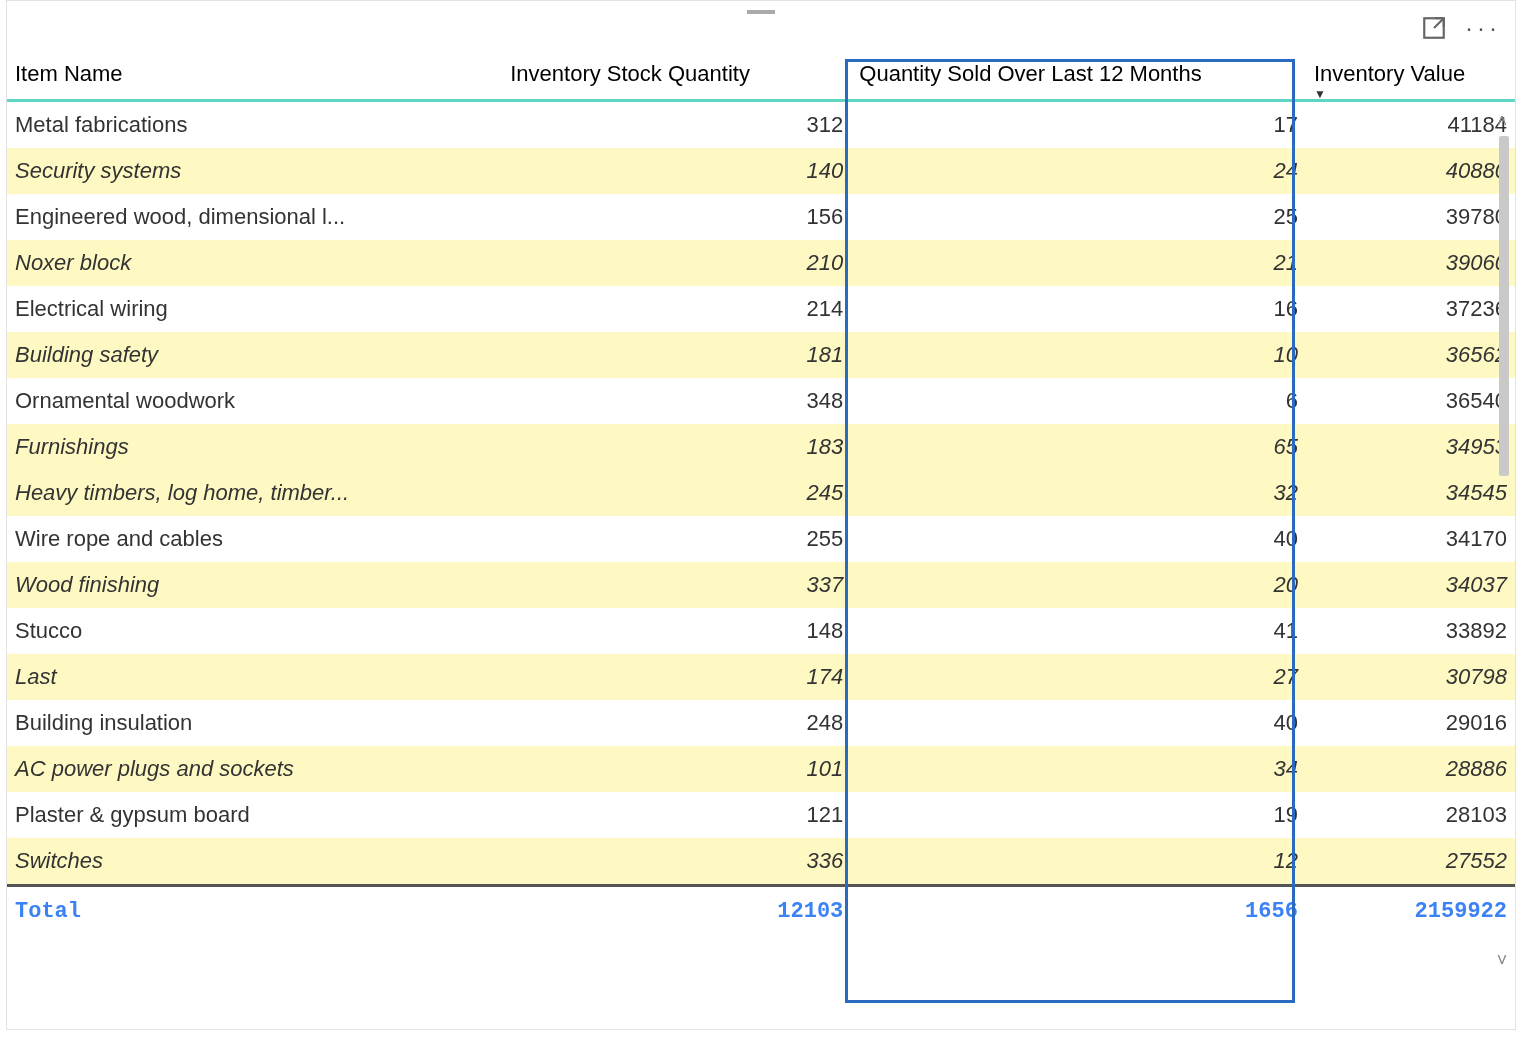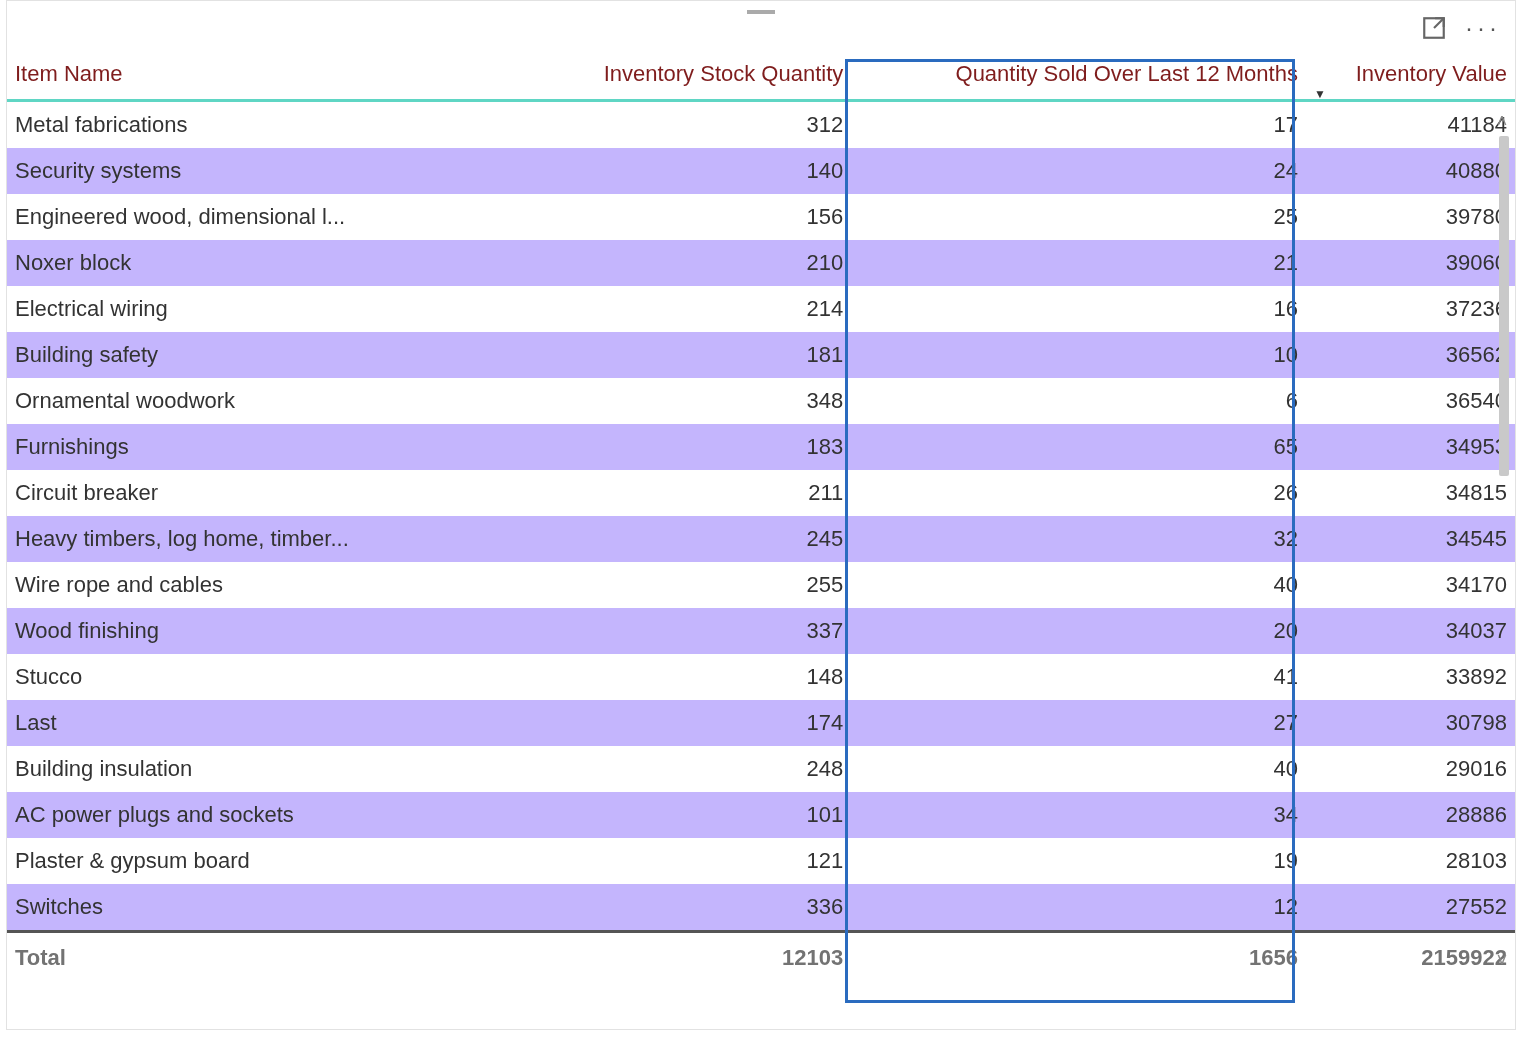--- a/index.html
+++ b/index.html
@@ -54,50 +54,51 @@
     border-collapse: collapse;
     table-layout: fixed;
   }
   col.c0 { width: 488px; }
   col.c1 { width: 344px; }
   col.c2 { width: 448px; }
   col.c3 { width: 206px; }
   thead th {
     text-align: left;
     font-weight: 400;
-    color: #7f1d1d;
+    color: #000000;
     padding: 10px 8px 12px 8px;
     border-bottom: 3px solid #5fd6c4;
     white-space: nowrap;
     position: relative;
     margin-left: 24px;
   }
-  thead th.num { text-align: right; }
+  thead th.num { text-align: left; }
   thead th.sorted::after {
     content: "▼";
     position: absolute;
     left: 8px;
     bottom: -2px;
     font-size: 12px;
     color: #333;
   }
   tbody td {
     padding: 10px 8px;
     color: #333;
     white-space: nowrap;
     overflow: hidden;
     text-overflow: ellipsis;
   }
-  tbody tr.alt td { background: #c4b5fd; }
+  tbody tr.alt td { background: #fef9c3; font-style: italic; }
   tbody td.num { text-align: right; }
   tfoot td {
     padding: 12px 8px;
     font-weight: 700;
     border-top: 3px solid #555;
-    color: #737373;
+    color: #3b82f6;
+    font-family: Liberation Mono, monospace;
   }
   tfoot td.num { text-align: right; }
   .highlight-box {
     position: absolute;
     border: 3px solid #2a6bbf;
     pointer-events: none;
   }
   .scrollbar {
     position: absolute;
     right: 2px;
@@ -199,26 +200,20 @@
             <td class="num">348</td>
             <td class="num">6</td>
             <td class="num">36540</td>
           </tr>
           <tr class="alt">
             <td>Furnishings</td>
             <td class="num">183</td>
             <td class="num">65</td>
             <td class="num">34953</td>
           </tr>
-          <tr>
-            <td>Circuit breaker</td>
-            <td class="num">211</td>
-            <td class="num">26</td>
-            <td class="num">34815</td>
-          </tr>
           <tr class="alt">
             <td>Heavy timbers, log home, timber...</td>
             <td class="num">245</td>
             <td class="num">32</td>
             <td class="num">34545</td>
           </tr>
           <tr>
             <td>Wire rope and cables</td>
             <td class="num">255</td>
             <td class="num">40</td>

